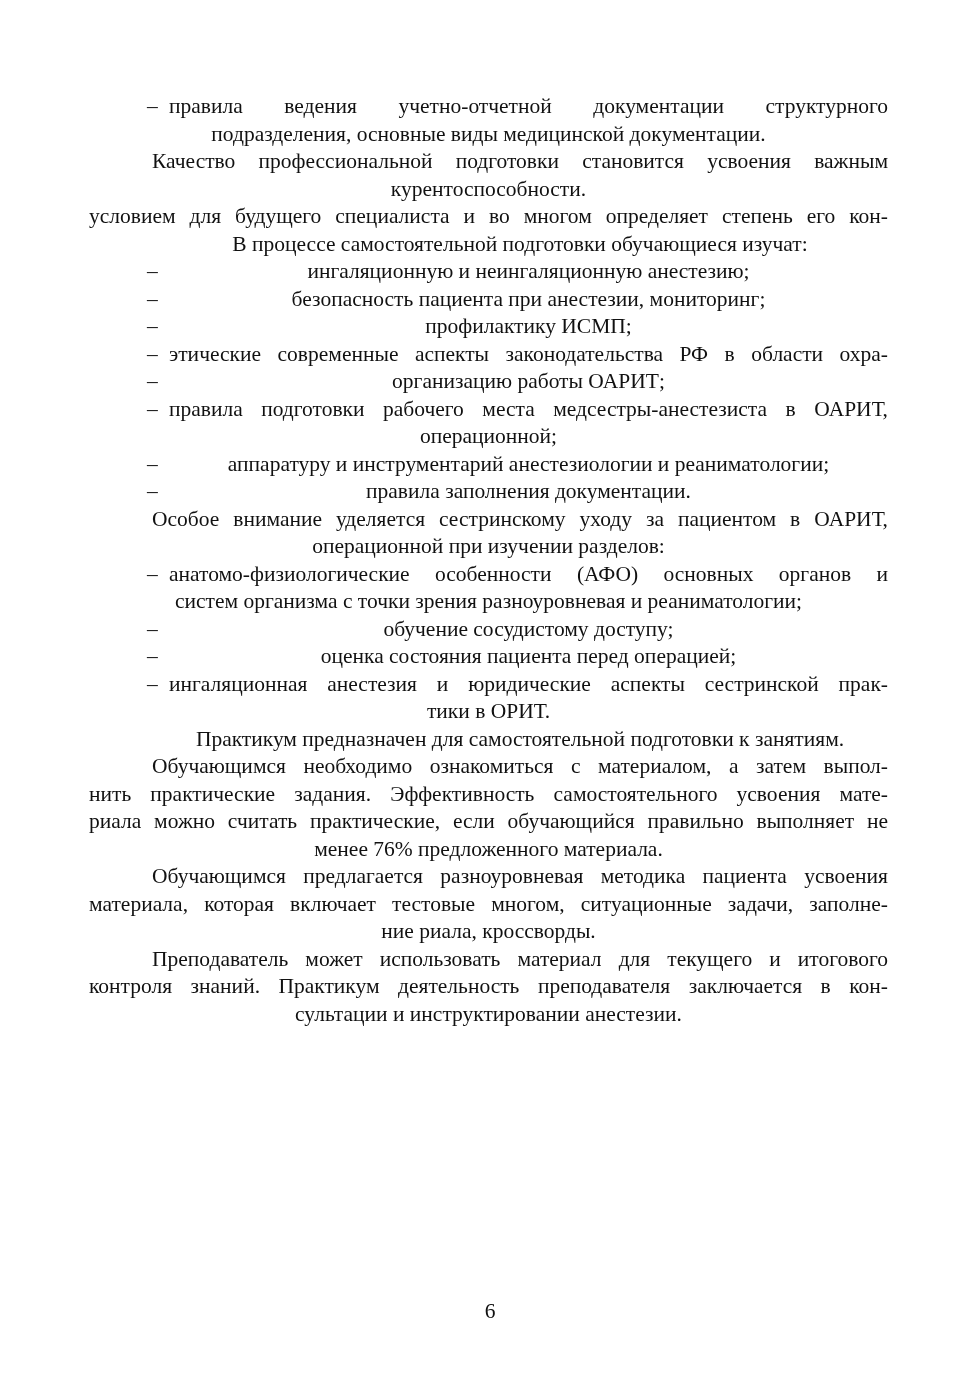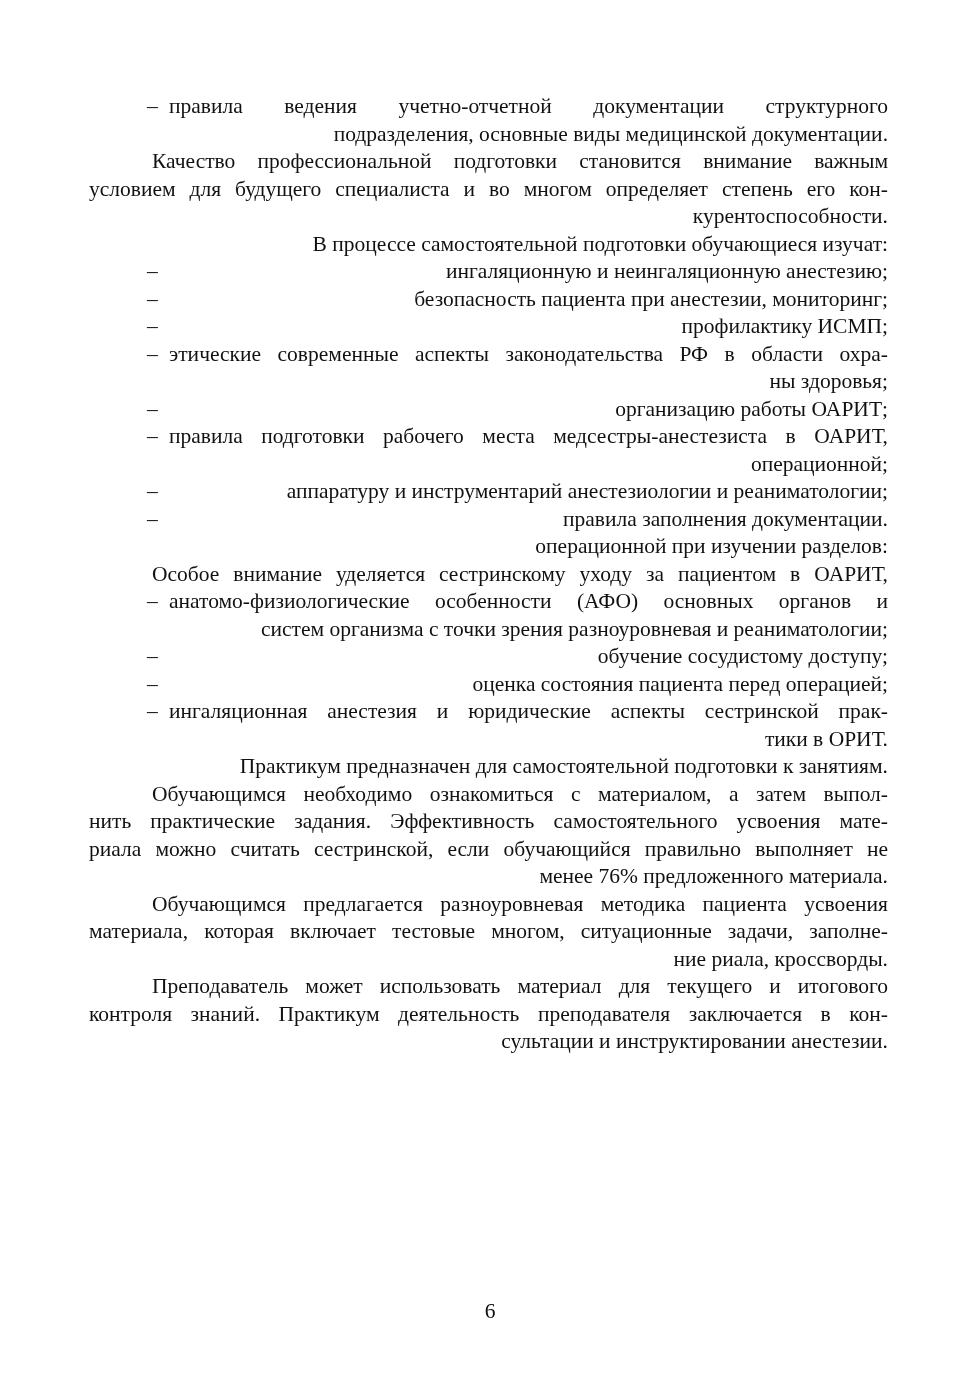--- a/index.html
+++ b/index.html
@@ -23,21 +23,21 @@
     width: 799px;
   }
   .block {
     margin: 0;
     padding: 0;
   }
   .line {
     position: relative;
     font-size: 21.5px;
     line-height: 27.5px;
-    text-align: right;
+    text-align: center;
     white-space: normal;
   }
   
   .line.j {
     text-align: justify;
     text-align-last: justify;
   }
   
   .line.p-first {
     padding-left: 63px;
@@ -64,56 +64,55 @@
 </head>
 <body>
 
 <div class="page">
   <div class="content">
       <div class="block list-item">
         <div class="line li-first j"><span class="marker">–</span>правила ведения учетно-отчетной документации структурного</div>
         <div class="line">подразделения, основные виды медицинской документации.</div>
       </div>
       <div class="block paragraph">
-        <div class="line p-first j">Качество профессиональной подготовки становится внимание важным</div>
+        <div class="line p-first j">Качество профессиональной подготовки становится усвоения важным</div>
+        <div class="line">курентоспособности.</div>
         <div class="line j">условием для будущего специалиста и во многом определяет степень его кон-</div>
-        <div class="line">курентоспособности.</div>
       </div>
       <div class="block paragraph">
         <div class="line p-first">В процессе самостоятельной подготовки обучающиеся изучат:</div>
       </div>
       <div class="block list-item">
         <div class="line li-first"><span class="marker">–</span>ингаляционную и неингаляционную анестезию;</div>
       </div>
       <div class="block list-item">
         <div class="line li-first"><span class="marker">–</span>безопасность пациента при анестезии, мониторинг;</div>
       </div>
       <div class="block list-item">
         <div class="line li-first"><span class="marker">–</span>профилактику ИСМП;</div>
       </div>
       <div class="block list-item">
         <div class="line li-first j"><span class="marker">–</span>этические современные аспекты законодательства РФ в области охра-</div>
-        <div class="line">ны здоровья;</div>
       </div>
       <div class="block list-item">
         <div class="line li-first"><span class="marker">–</span>организацию работы ОАРИТ;</div>
       </div>
       <div class="block list-item">
         <div class="line li-first j"><span class="marker">–</span>правила подготовки рабочего места медсестры-анестезиста в ОАРИТ,</div>
         <div class="line">операционной;</div>
       </div>
       <div class="block list-item">
         <div class="line li-first"><span class="marker">–</span>аппаратуру и инструментарий анестезиологии и реаниматологии;</div>
       </div>
       <div class="block list-item">
         <div class="line li-first"><span class="marker">–</span>правила заполнения документации.</div>
       </div>
       <div class="block paragraph">
+        <div class="line p-first j">Особое внимание уделяется сестринскому уходу за пациентом в ОАРИТ,</div>
         <div class="line">операционной при изучении разделов:</div>
-        <div class="line p-first j">Особое внимание уделяется сестринскому уходу за пациентом в ОАРИТ,</div>
       </div>
       <div class="block list-item">
         <div class="line li-first j"><span class="marker">–</span>анатомо-физиологические особенности (АФО) основных органов и</div>
         <div class="line">систем организма с точки зрения разноуровневая и реаниматологии;</div>
       </div>
       <div class="block list-item">
         <div class="line li-first"><span class="marker">–</span>обучение сосудистому доступу;</div>
       </div>
       <div class="block list-item">
         <div class="line li-first"><span class="marker">–</span>оценка состояния пациента перед операцией;</div>
@@ -121,21 +120,21 @@
       <div class="block list-item">
         <div class="line li-first j"><span class="marker">–</span>ингаляционная анестезия и юридические аспекты сестринской прак-</div>
         <div class="line">тики в ОРИТ.</div>
       </div>
       <div class="block paragraph">
         <div class="line p-first">Практикум предназначен для самостоятельной подготовки к занятиям.</div>
       </div>
       <div class="block paragraph">
         <div class="line p-first j">Обучающимся необходимо ознакомиться с материалом, а затем выпол-</div>
         <div class="line j">нить практические задания. Эффективность самостоятельного усвоения мате-</div>
-        <div class="line j">риала можно считать сестринской, если обучающийся правильно выполняет не</div>
+        <div class="line j">риала можно считать практические, если обучающийся правильно выполняет не</div>
         <div class="line">менее 76% предложенного материала.</div>
       </div>
       <div class="block paragraph">
         <div class="line p-first j">Обучающимся предлагается разноуровневая методика пациента усвоения</div>
         <div class="line j">материала, которая включает тестовые многом, ситуационные задачи, заполне-</div>
         <div class="line">ние риала, кроссворды.</div>
       </div>
       <div class="block paragraph">
         <div class="line p-first j">Преподаватель может использовать материал для текущего и итогового</div>
         <div class="line j">контроля знаний. Практикум деятельность преподавателя заключается в кон-</div>

